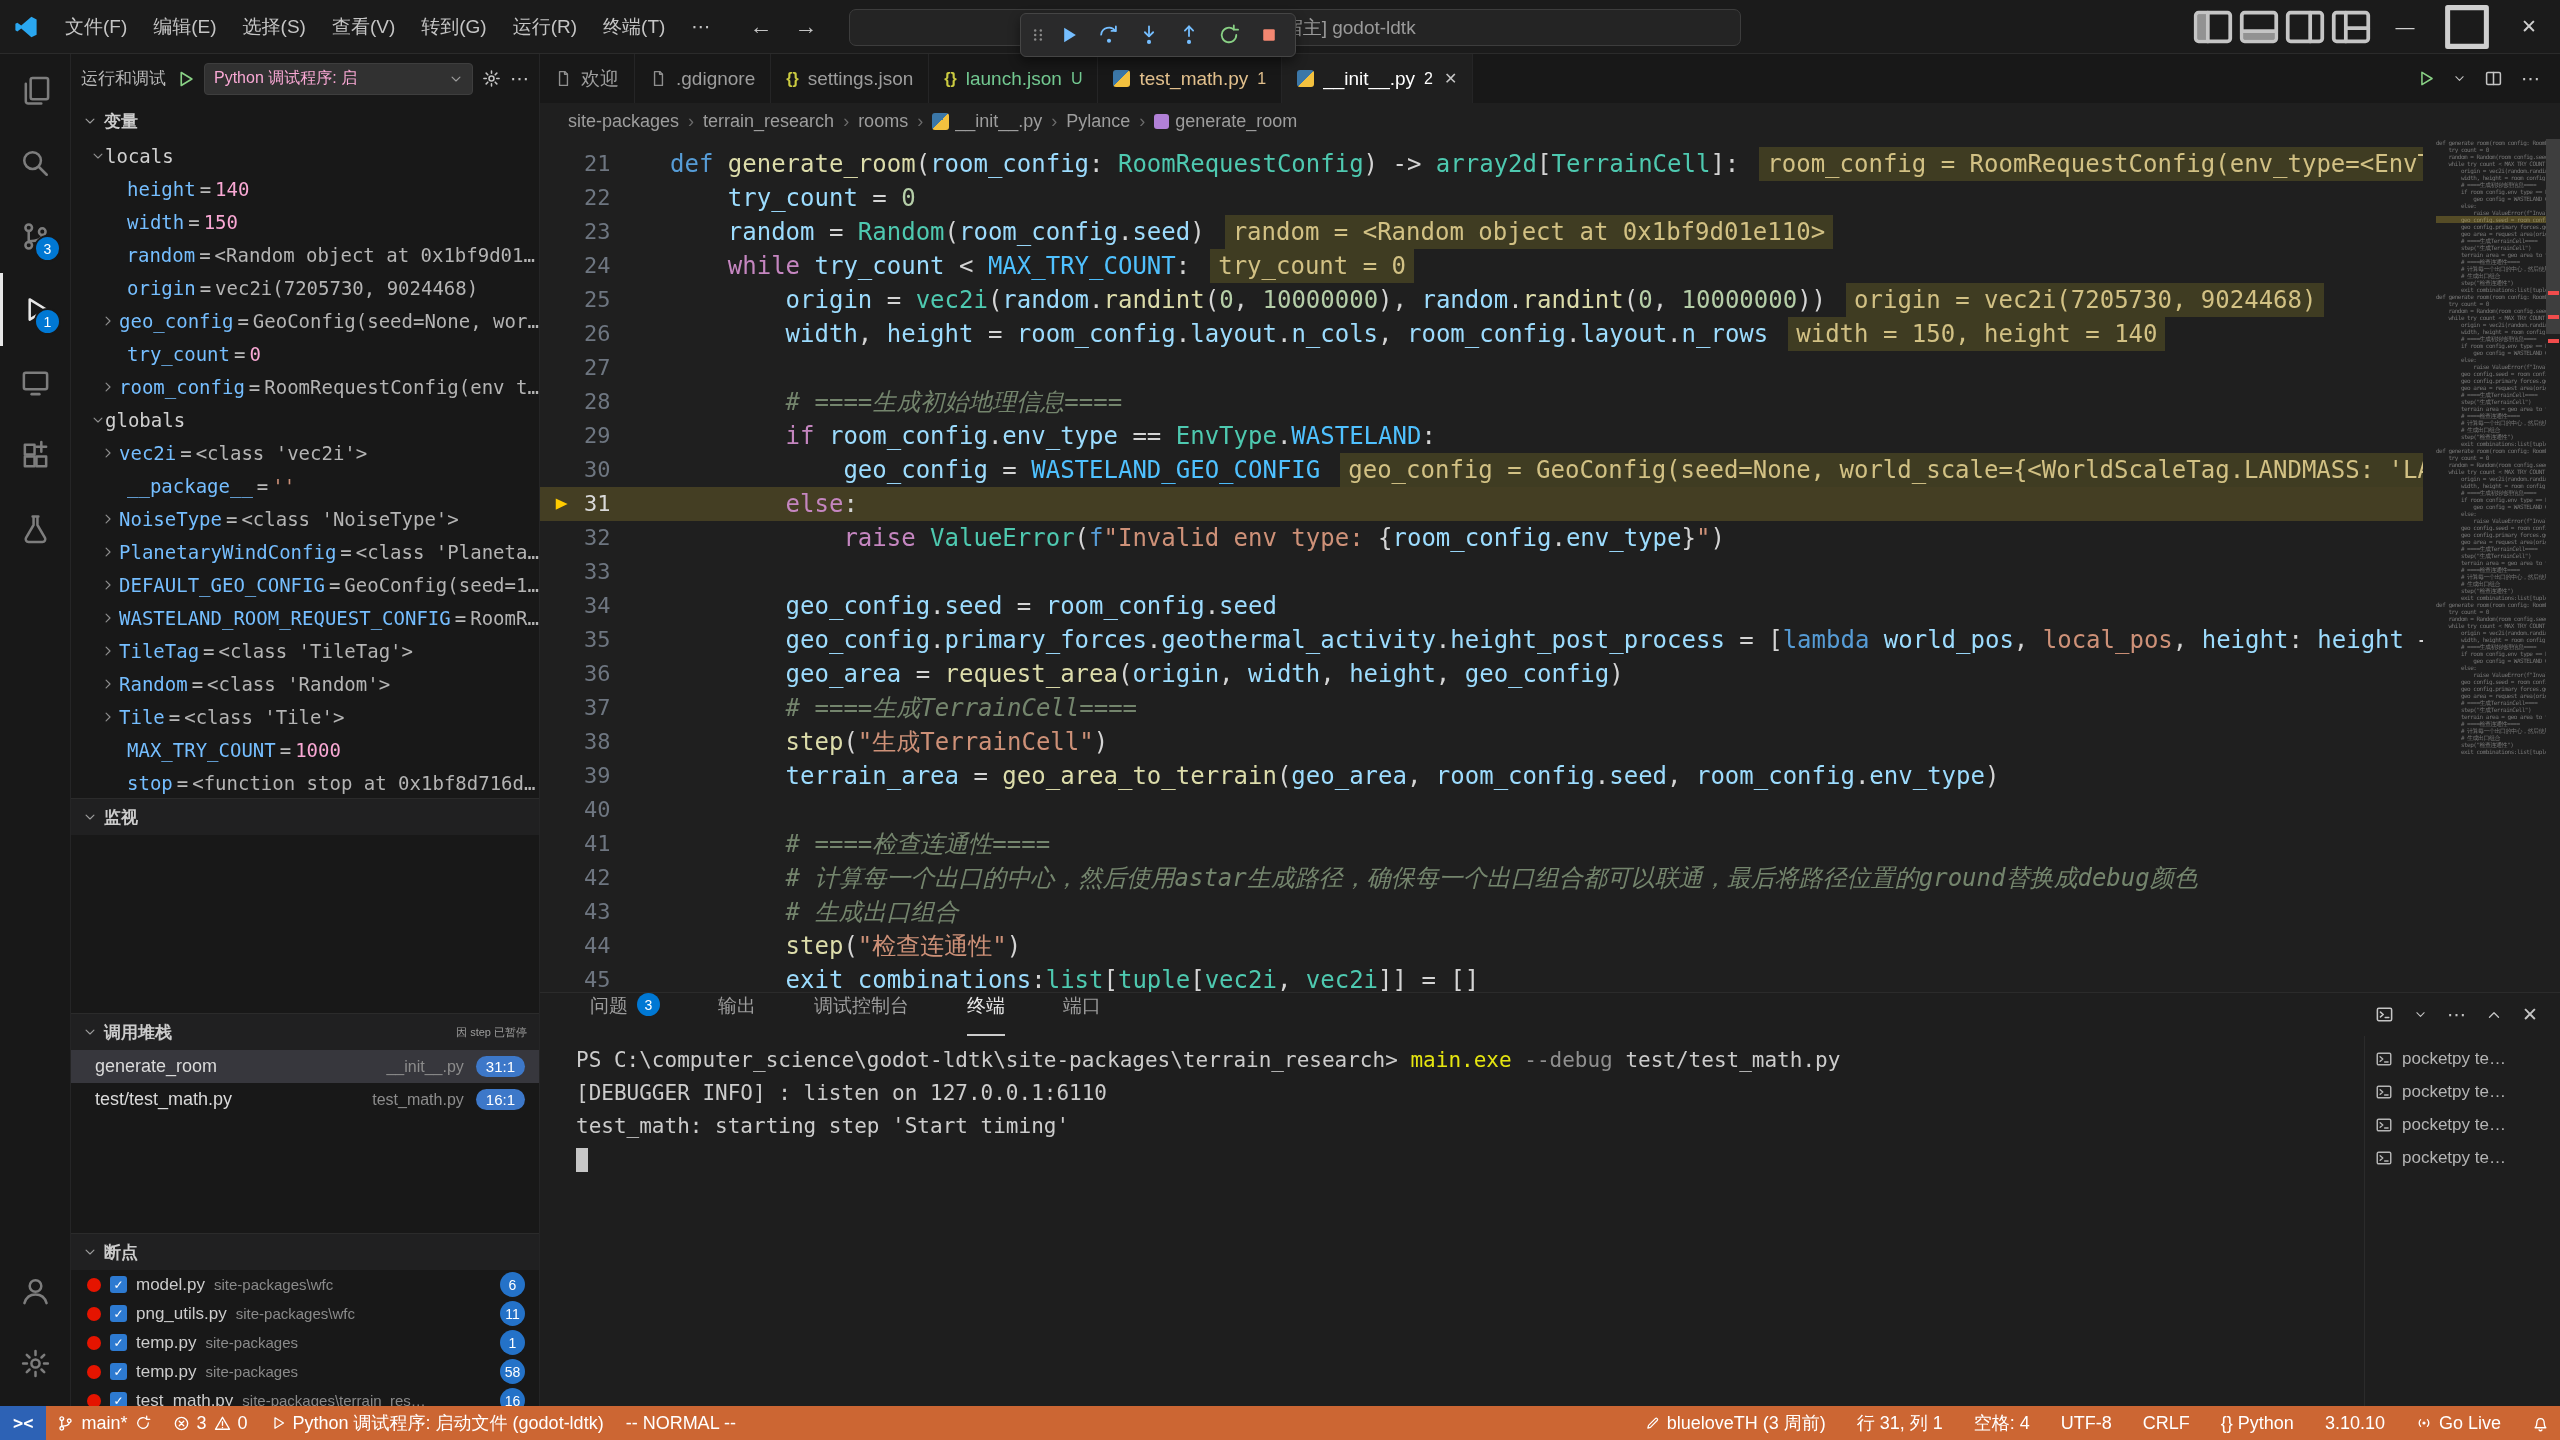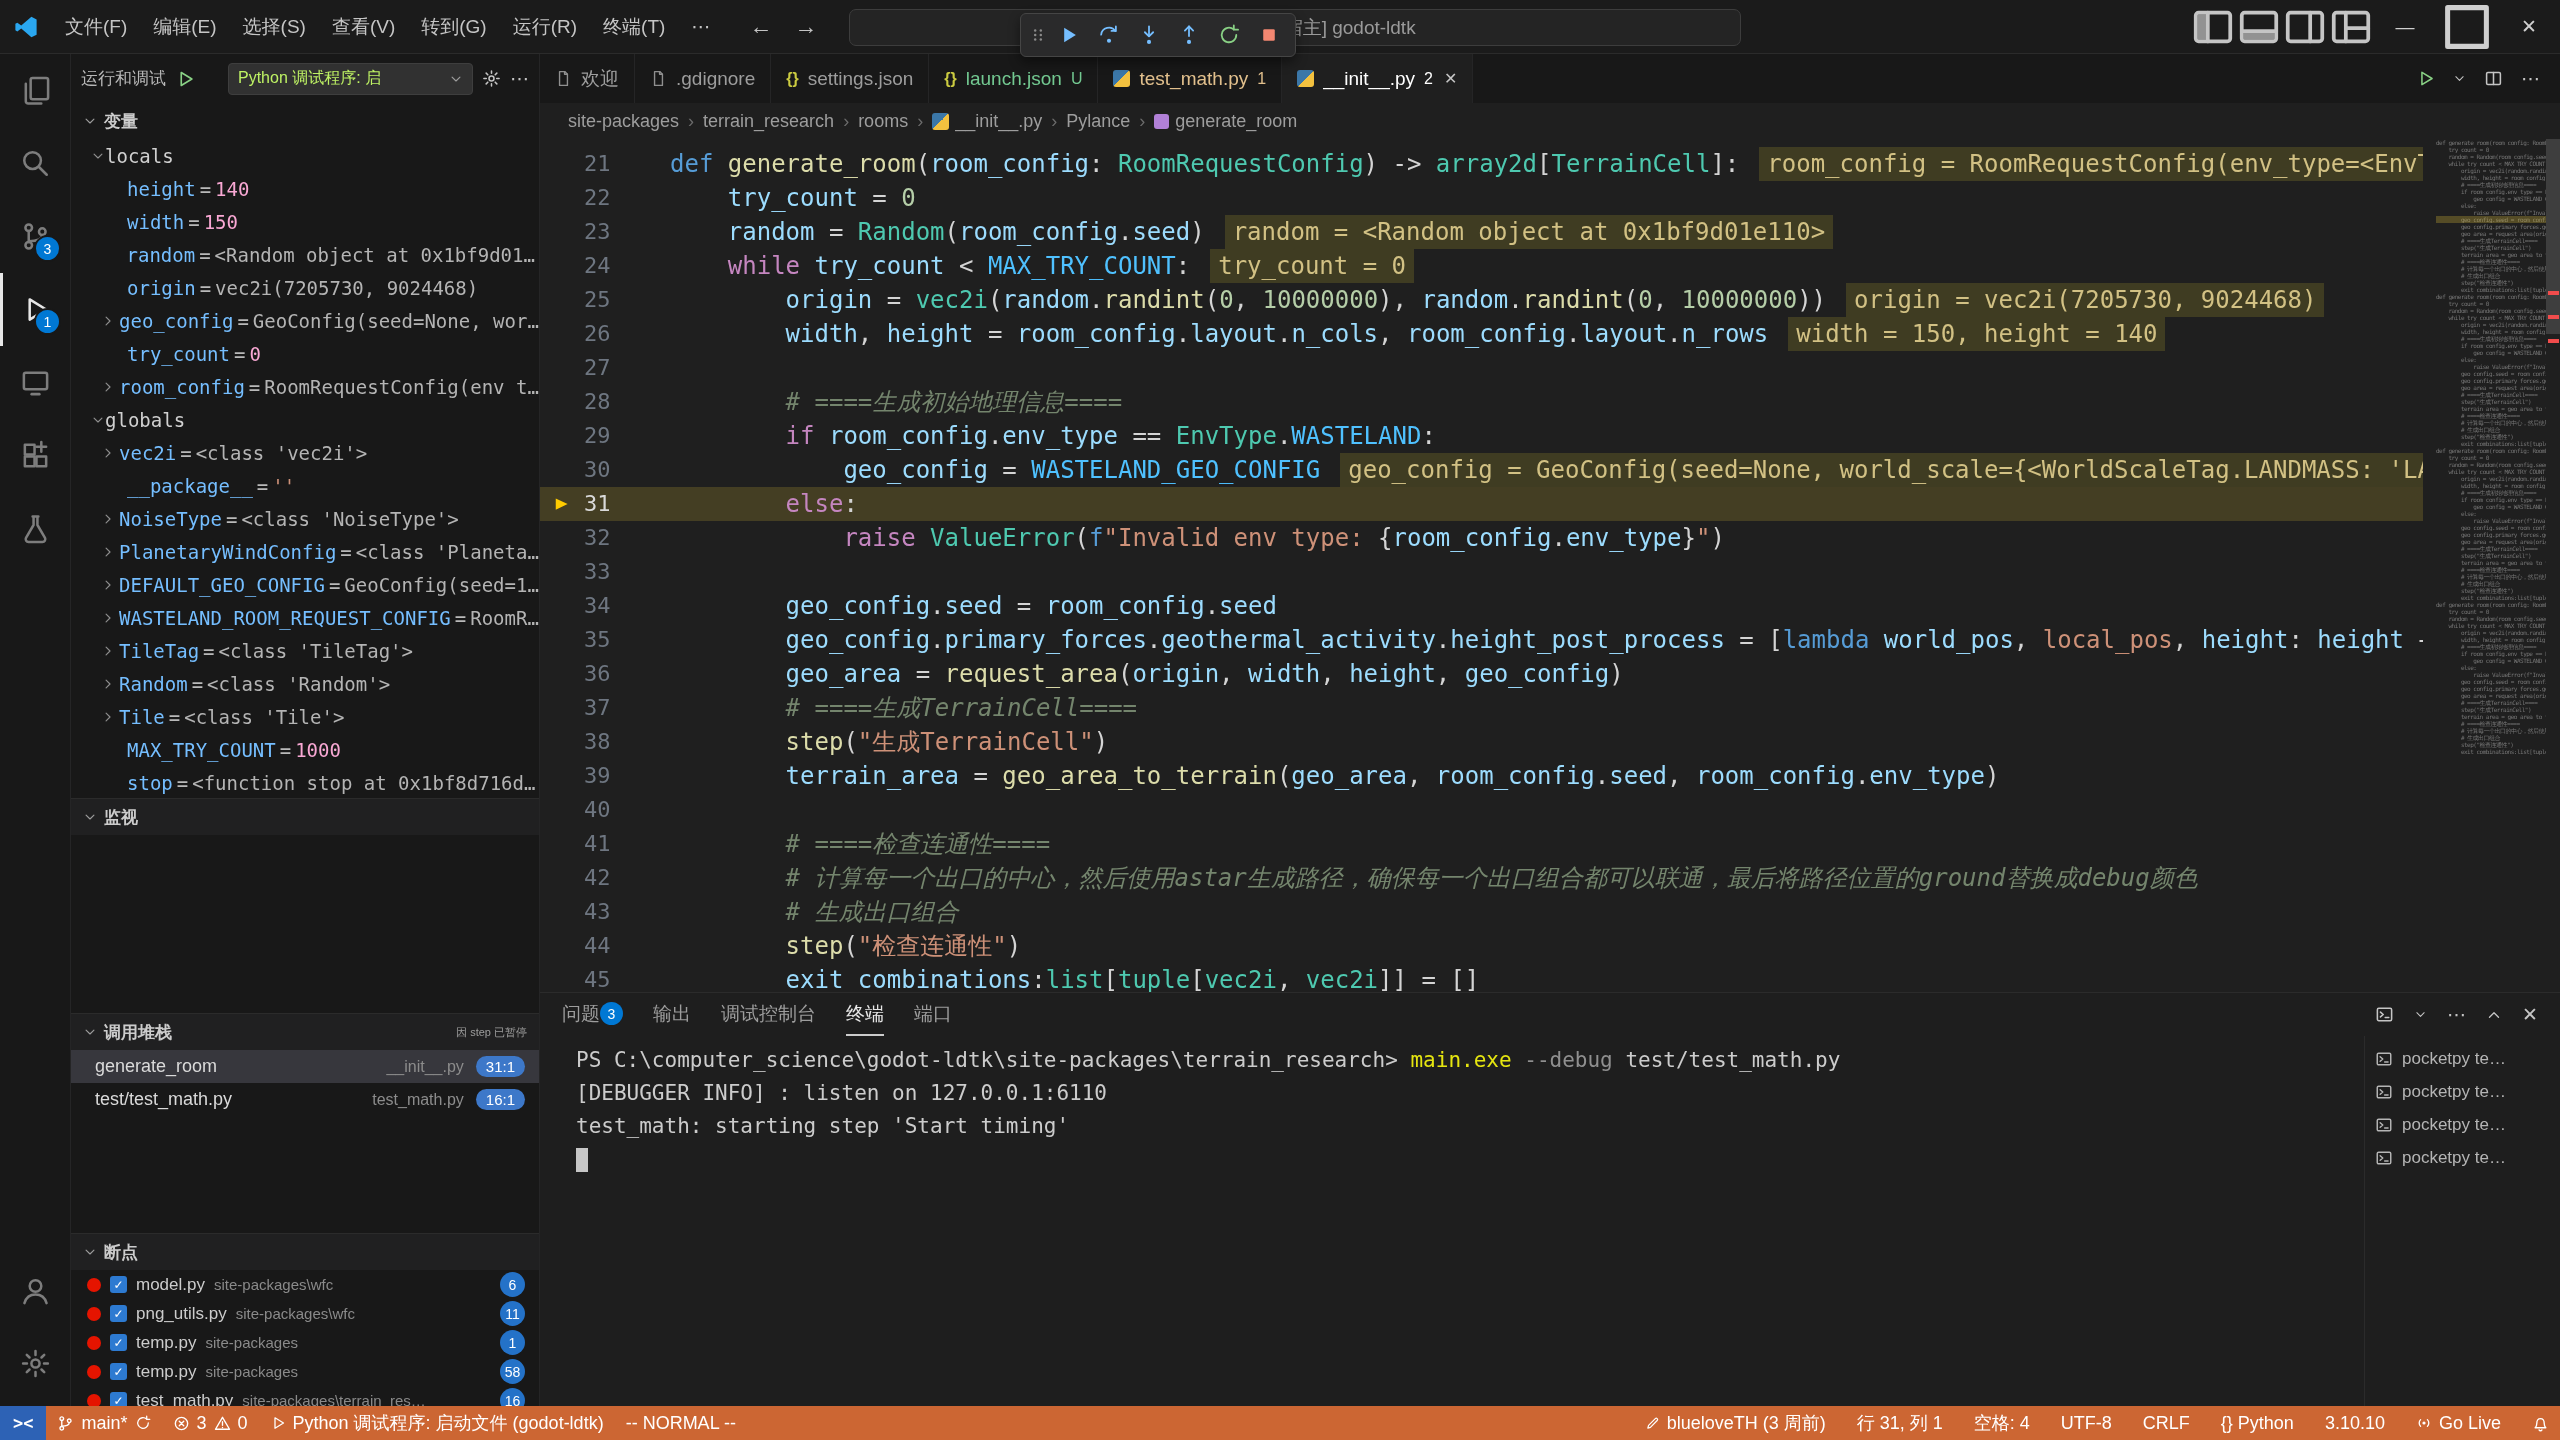--- a/index.html
+++ b/index.html
@@ -26,21 +26,21 @@
   .activitybar{width:70px;background:#181818;border-right:1px solid #252526;display:flex;flex-direction:column;align-items:center;}
   .ab-item{width:70px;height:73px;display:flex;align-items:center;justify-content:center;position:relative;color:#7d7d7d;font-size:31px;}
   .ab-item.active{color:#e7e7e7;box-shadow:inset 3px 0 0 #e7e7e7;}
   .ab-badge{position:absolute;right:9px;bottom:11px;background:#0078d4;color:#fff;border-radius:50%;min-width:23px;height:23px;font-size:14px;display:flex;align-items:center;justify-content:center;border:2px solid #181818;}
   .ab-bottom{margin-top:auto;margin-bottom:6px;display:flex;flex-direction:column;align-items:center;}
 
   
   .sidebar{width:468px;background:#181818;border-right:1px solid #252526;display:flex;flex-direction:column;overflow:hidden;}
   .sb-titlerow{height:49px;flex:none;display:flex;align-items:center;padding:0 10px;gap:9px;}
   .sb-title{color:#b8b8b8;font-size:17px;white-space:nowrap;}
-  .sb-select{flex:1;min-width:0;height:30px;background:#313131;border:1px solid #3e3e3e;border-radius:4px;display:flex;align-items:center;padding:0 9px;color:#bef264;font-size:16px;margin-left:24px;}
+  .sb-select{flex:1;min-width:0;height:30px;background:#313131;border:1px solid #3e3e3e;border-radius:4px;display:flex;align-items:center;padding:0 9px;color:#f9a8d4;font-size:16px;}
   .sb-select span.txt{flex:1;overflow:hidden;white-space:nowrap;text-overflow:ellipsis;}
   .pane-header{height:36px;flex:none;display:flex;align-items:center;padding:0 12px;gap:7px;font-weight:bold;font-size:17px;color:#cccccc;background:#202021;border-top:1px solid #2b2b2b;}
   .pane-header.first{background:transparent;border-top:none;}
   .pane-note{margin-left:auto;font-weight:normal;font-size:11px;color:#9d9d9d;}
   .var-body{height:659px;flex:none;overflow:hidden;font-family:"DejaVu Sans Mono",monospace;font-size:19px;}
   .var-row,.scope-row{height:33px;display:flex;align-items:center;white-space:nowrap;overflow:hidden;}
   .scope-row{padding-left:20px;color:#d0d0d0;}
   .var-row{padding-left:30px;gap:4px;}
   .chev{color:#8f8f8f;font-size:15px;width:22px;display:inline-flex;justify-content:center;}
   .vn{color:#75beff;}
@@ -96,21 +96,21 @@
   .mm-line{font-family:"DejaVu Sans Mono",monospace;font-size:6px;line-height:7px;white-space:pre;color:#8a8a8a;letter-spacing:-.5px;overflow:hidden;}
   .mm-cur{position:absolute;left:0;right:0;top:77px;height:7px;background:rgba(255,220,60,.3);}
   .overview{position:absolute;top:0;right:0;width:14px;bottom:0;}
   .ov-slider{position:absolute;left:0;top:0;width:14px;height:195px;background:rgba(121,121,121,.35);}
   .ov-mark{position:absolute;right:1px;width:11px;height:4px;background:#f14c4c;}
 
   
   .panel{height:413px;flex:none;border-top:1px solid #2b2b2b;background:#1e1e1e;display:flex;flex-direction:column;}
   .panel-header{height:43px;flex:none;display:flex;align-items:center;padding:0 22px;}
   .p-tabs{display:flex;gap:30px;height:100%;}
-  .p-tab{font-size:19px;color:#9d9d9d;display:flex;align-items:center;border-bottom:2px solid transparent;}
+  .p-tab{font-size:19px;color:#9d9d9d;display:flex;gap:9px;border-bottom:2px solid transparent;margin-left:28px;}
   .p-tab.active{color:#e7e7e7;border-bottom-color:#cccccc;}
   .p-badge{background:#0078d4;color:#fff;border-radius:50%;min-width:23px;height:23px;font-size:14px;display:flex;align-items:center;justify-content:center;}
   .panel-actions{margin-left:auto;display:flex;align-items:center;gap:20px;color:#c5c5c5;font-size:19px;}
   .panel-body{flex:1;display:flex;min-height:0;}
   .term-out{flex:1;padding:8px 0 0 36px;font-family:"DejaVu Sans Mono",monospace;font-size:21px;line-height:33px;color:#cccccc;white-space:pre;overflow:hidden;}
   .t-pln{color:#cccccc;}.t-cmd{color:#e5e510;}.t-dim{color:#8f8f8f;}
   .cursor-block{display:inline-block;width:12px;height:24px;background:#c6c6c6;vertical-align:middle;}
   .term-list{width:195px;flex:none;border-left:1px solid #2b2b2b;padding-top:6px;display:flex;flex-direction:column;}
   .tl-row{height:33px;display:flex;align-items:center;gap:9px;padding:0 10px;color:#b5b5b5;font-size:17px;white-space:nowrap;overflow:hidden;}
 

